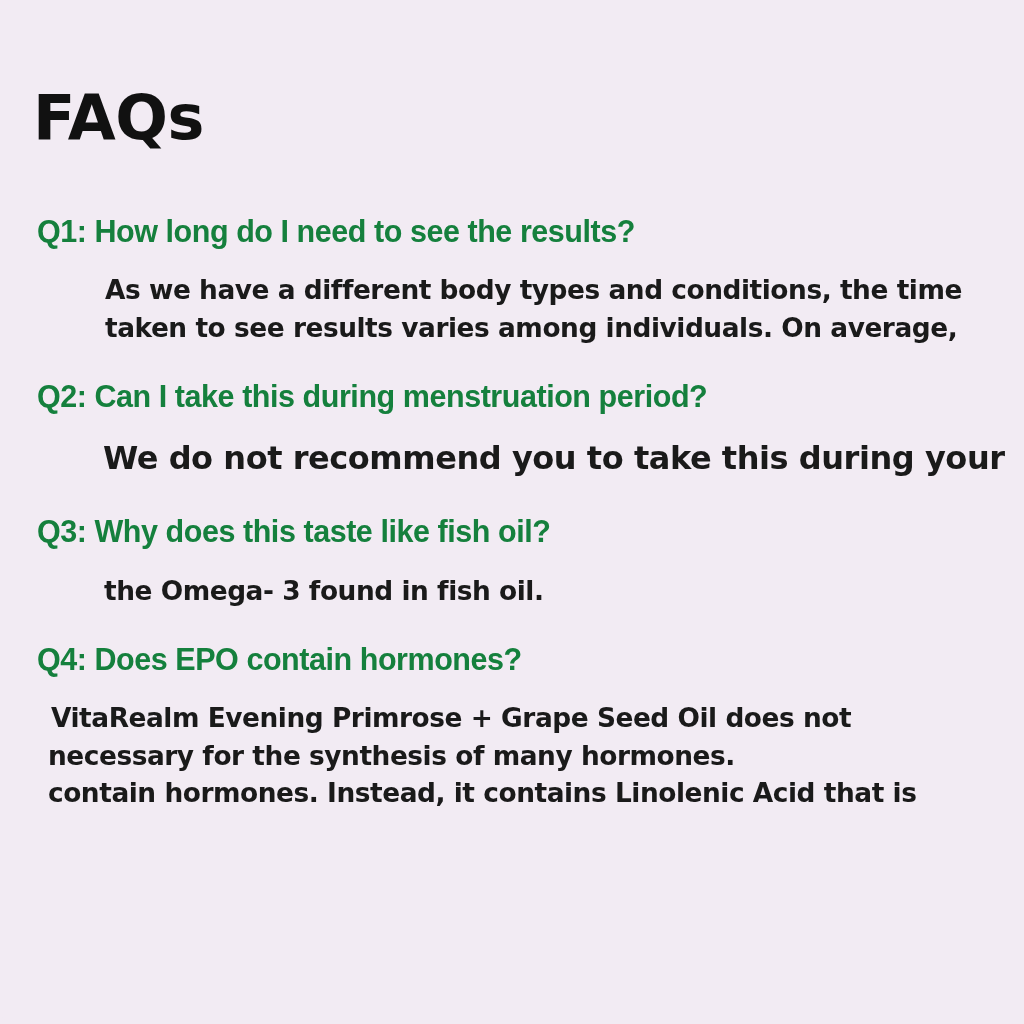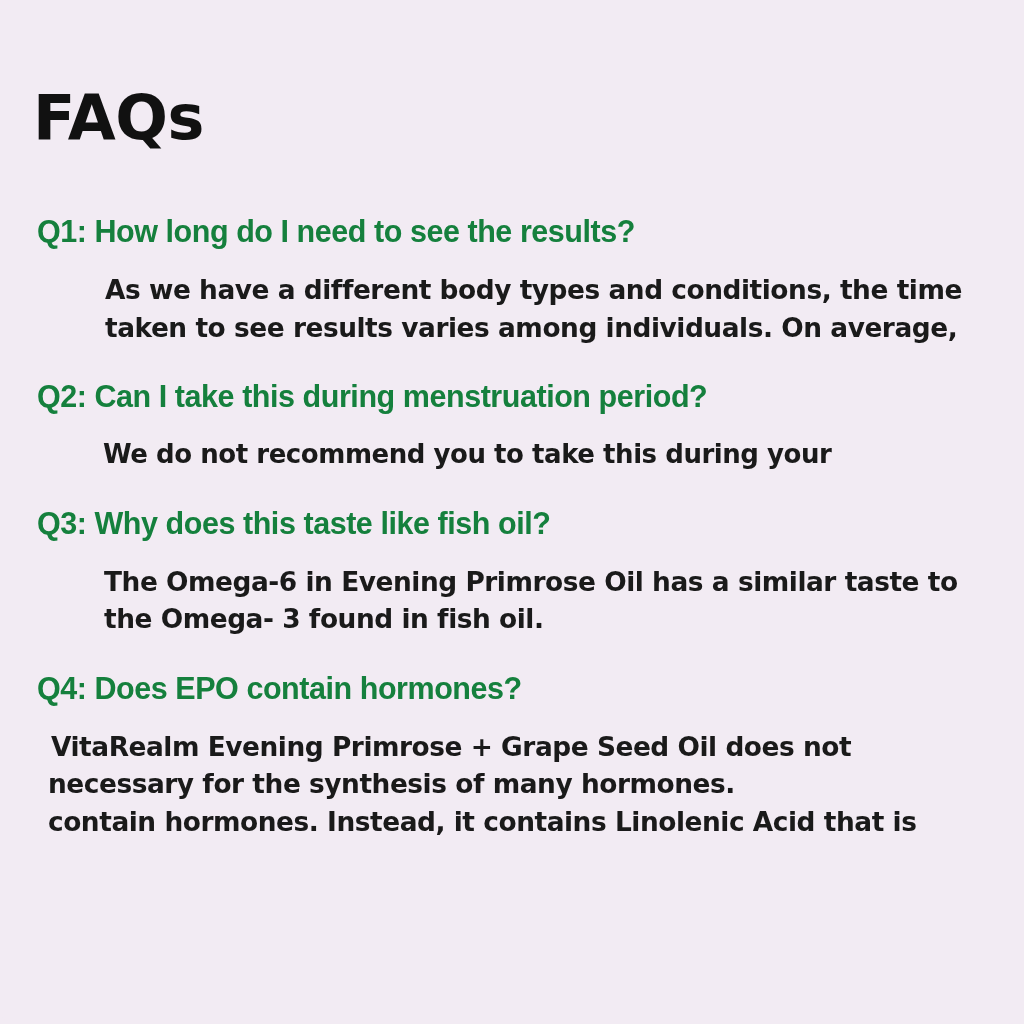--- a/index.html
+++ b/index.html
@@ -74,21 +74,21 @@
     line-height: 1.42;
     letter-spacing: -0.45px;
     color: #1a1a1a;
   }
   .faq-answer .ln {
     display: block;
     white-space: nowrap;
   }
 
   
-  .faq-item[data-idx="1"] .faq-answer { padding-left: 103px; font-size: 26px; }
+  .faq-item[data-idx="1"] .faq-answer { padding-left: 103px; font-size: 32px; }
   .faq-item[data-idx="1"] .faq-answer .ln:nth-child(2) { margin-left: -4px; }
   .faq-item[data-idx="2"] .faq-answer { padding-left: 104px; }
   .faq-item[data-idx="3"] .faq-answer { padding-left: 51px; }
   .faq-item[data-idx="3"] .faq-answer .ln:nth-child(2),
   .faq-item[data-idx="3"] .faq-answer .ln:nth-child(3) { margin-left: -3px; }
 </style>
 </head>
 <body>
 
 <div id="faq-card">
@@ -108,21 +108,20 @@
     <div class="faq-item" data-idx="1">
       <p class="faq-question">Q2: Can I take this during menstruation period?</p>
       <div class="faq-answer">
         <span class="ln">We do not recommend you to take this during your</span>
       </div>
     </div>
 
     <div class="faq-item" data-idx="2">
       <p class="faq-question">Q3: Why does this taste like fish oil?</p>
       <div class="faq-answer">
-        <span class="ln">The Omega-6 in Evening Primrose Oil has a similar taste to</span>
         <span class="ln">the Omega- 3 found in fish oil.</span>
       </div>
     </div>
 
     <div class="faq-item" data-idx="3">
       <p class="faq-question">Q4: Does EPO contain hormones?</p>
       <div class="faq-answer">
         <span class="ln">VitaRealm Evening Primrose + Grape Seed Oil does not</span>
         <span class="ln">necessary for the synthesis of many hormones.</span>
         <span class="ln">contain hormones. Instead, it contains Linolenic Acid that is</span>

